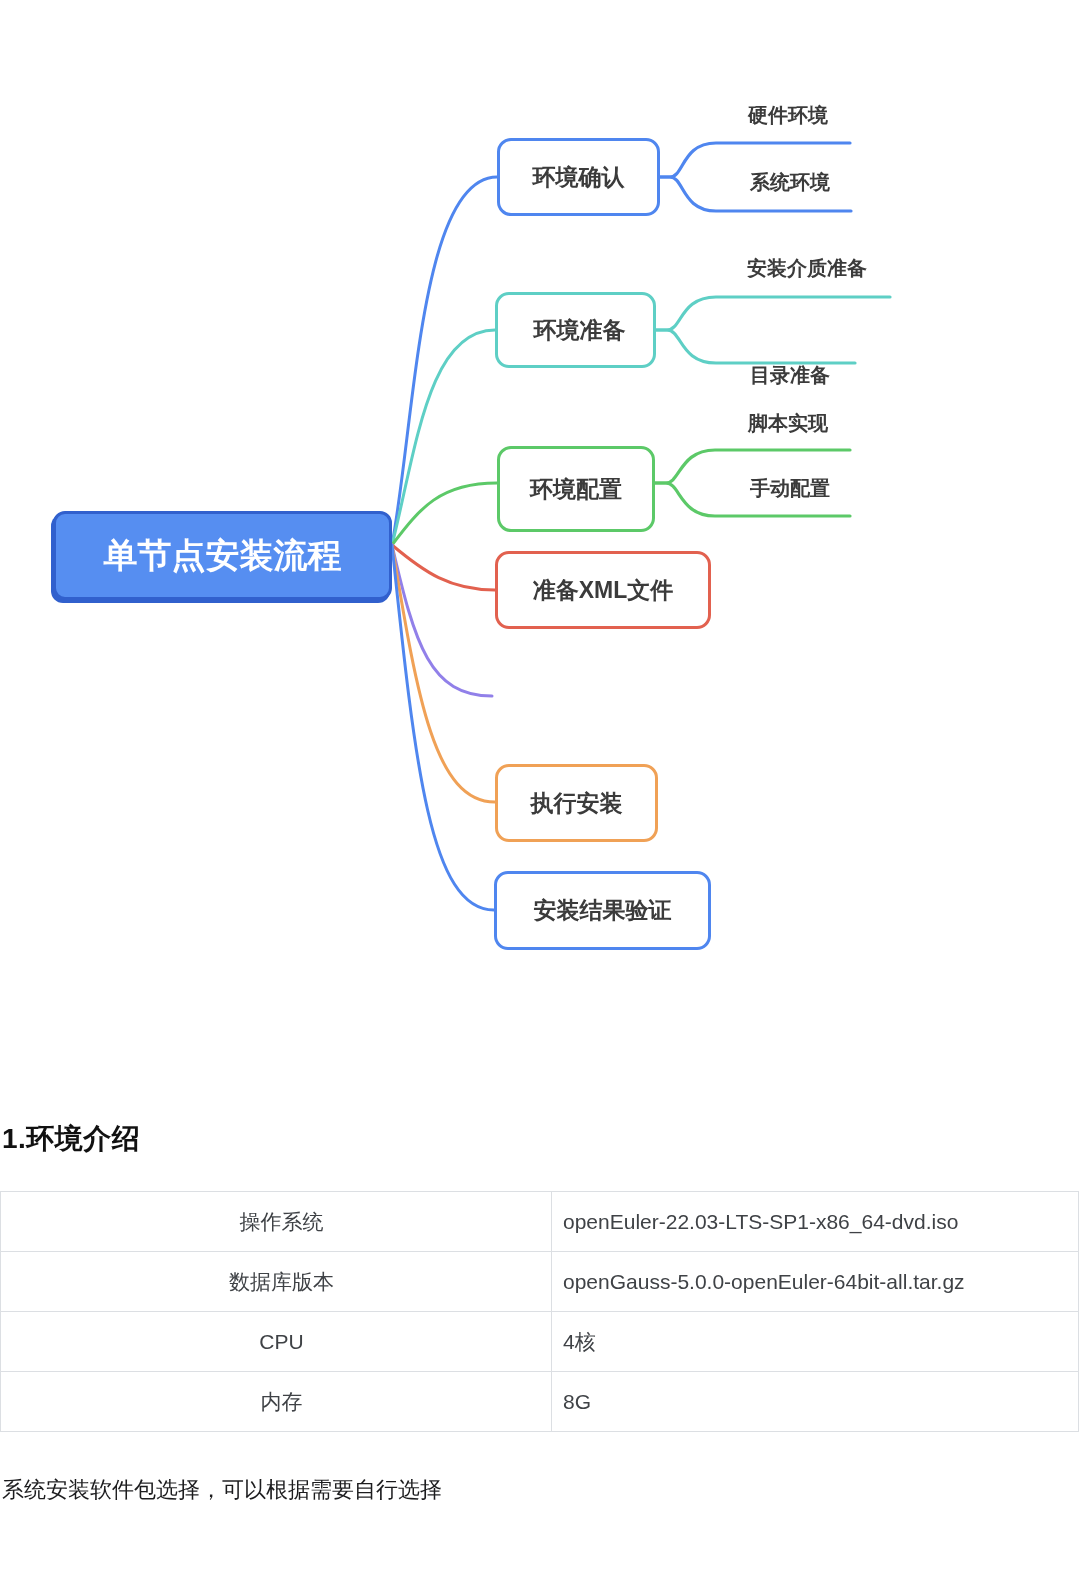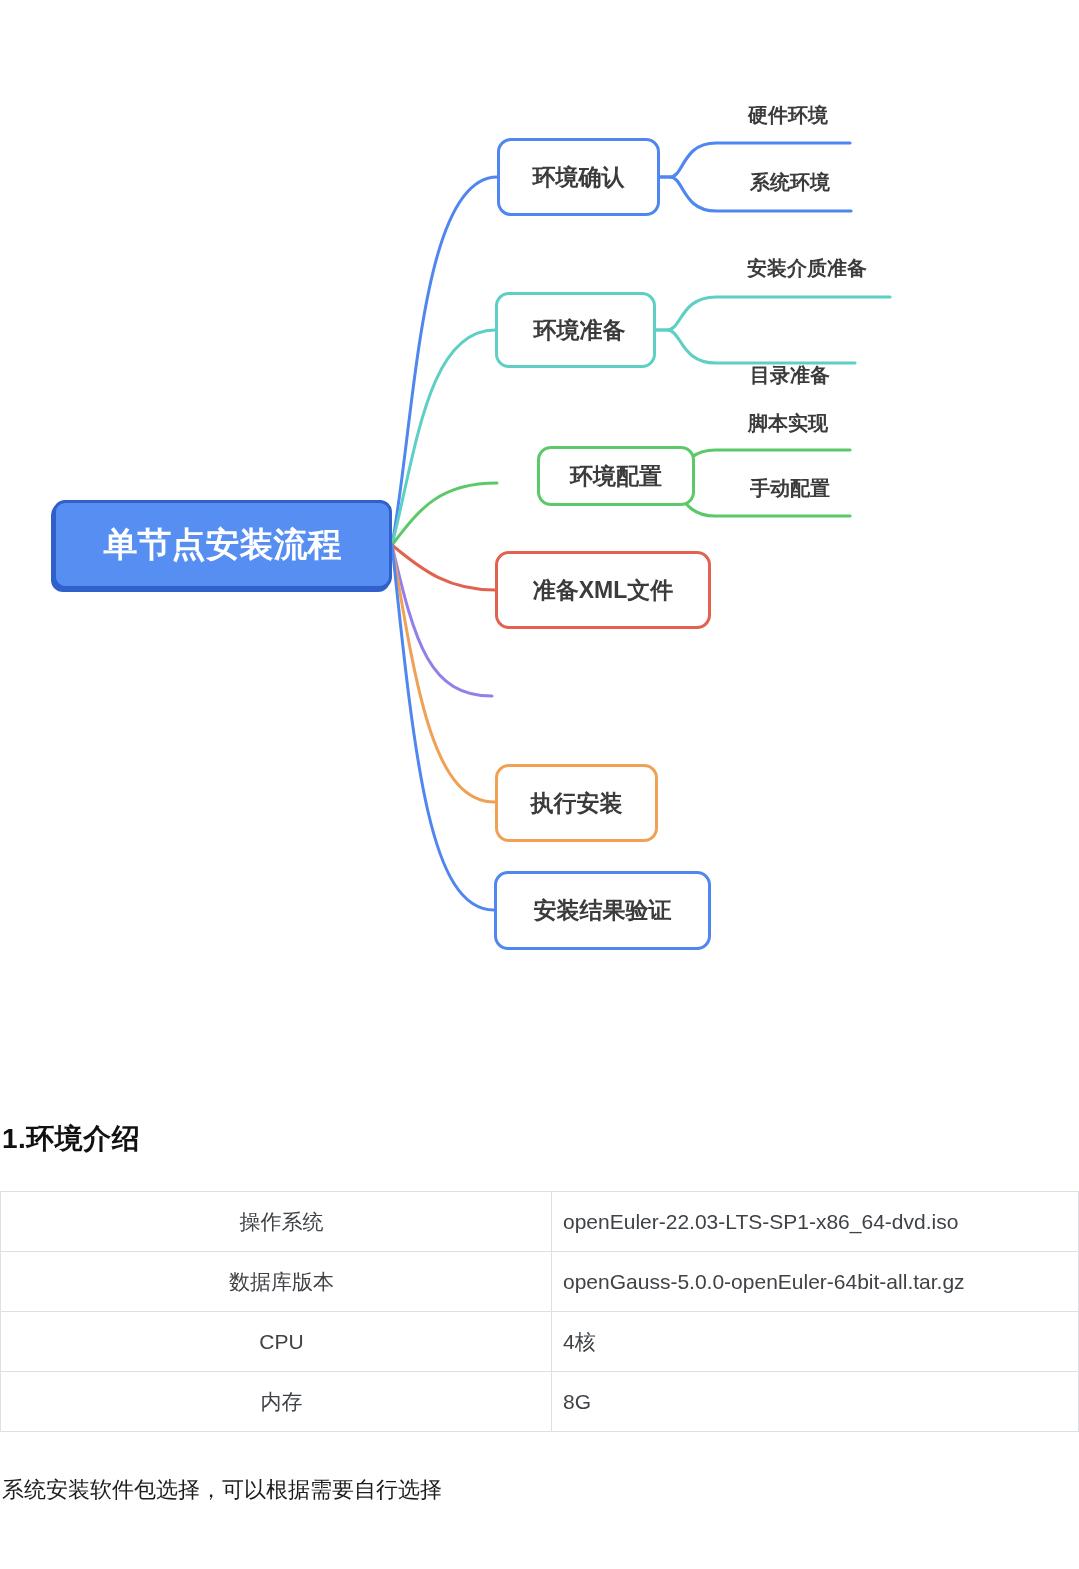--- a/index.html
+++ b/index.html
@@ -18,21 +18,21 @@
     display:flex;align-items:center;justify-content:center;
     background:#ffffff;
     border:3.5px solid #999;
     border-radius:14px;
     font-size:23px;font-weight:600;color:#3b3b3b;
     box-sizing:border-box;
     white-space:nowrap;
   }
   .root-node{
     position:absolute;
-    left:53px;top:500px;width:339px;height:89px;
+    left:53px;top:511px;width:339px;height:89px;
     display:flex;align-items:center;justify-content:center;
     background:#568ef1;
     border:3px solid #3160cd;
     border-radius:12px;
     box-shadow:-2px 3px 0 #3160cd;
     font-size:34px;font-weight:600;color:#ffffff;
     box-sizing:border-box;
     white-space:nowrap;
   }
   .leaf-label{
@@ -90,21 +90,21 @@
       <path d="M656,330 L667,330 C682,330 680,363 716,363 L855,363" stroke-width="3.2" stroke="#5ecfc5"></path>
 
       <path d="M655,483 L666,483 C680,483 680,450 715,450 L850,450" stroke-width="3.2" stroke="#5cc968"></path>
       <path d="M655,483 L666,483 C680,483 680,516 715,516 L850,516" stroke-width="3.2" stroke="#5cc968"></path>
     </svg>
 
     <div class="root-node" style="background: rgb(86, 142, 241); border-color: rgb(49, 96, 205); box-shadow: rgb(49, 96, 205) -2px 3px 0px;">单节点安装流程</div>
 
     <div class="node" style="left: 497px; top: 138px; width: 163px; height: 78px; border-color: rgb(79, 134, 239);">环境确认</div>
     <div class="node" style="left: 495px; top: 292px; width: 161px; height: 76px; border-color: rgb(94, 207, 197); padding-left: 8px;">环境准备</div>
-    <div class="node" style="left: 497px; top: 446px; width: 158px; height: 60px; border-color: rgb(92, 201, 104); margin-left: 40px;">环境配置</div>
+    <div class="node" style="left: 497px; top: 446px; width: 158px; height: 86px; border-color: rgb(92, 201, 104);">环境配置</div>
     <div class="node" style="left: 495px; top: 551px; width: 216px; height: 78px; border-color: rgb(226, 97, 79);">准备XML文件</div>
     <div class="node" style="left: 495px; top: 764px; width: 163px; height: 78px; border-color: rgb(240, 161, 86);">执行安装</div>
     <div class="node" style="left: 494px; top: 871px; width: 217px; height: 79px; border-color: rgb(79, 134, 239);">安装结果验证</div>
 
     <div class="leaf-label" style="left:748px;top:103px;">硬件环境</div>
     <div class="leaf-label" style="left:750px;top:170px;">系统环境</div>
     <div class="leaf-label" style="left:747px;top:256px;">安装介质准备</div>
     <div class="leaf-label" style="left:750px;top:323px;margin-top:40px;">目录准备</div>
     <div class="leaf-label" style="left:748px;top:411px;">脚本实现</div>
     <div class="leaf-label" style="left:750px;top:476px;">手动配置</div>

